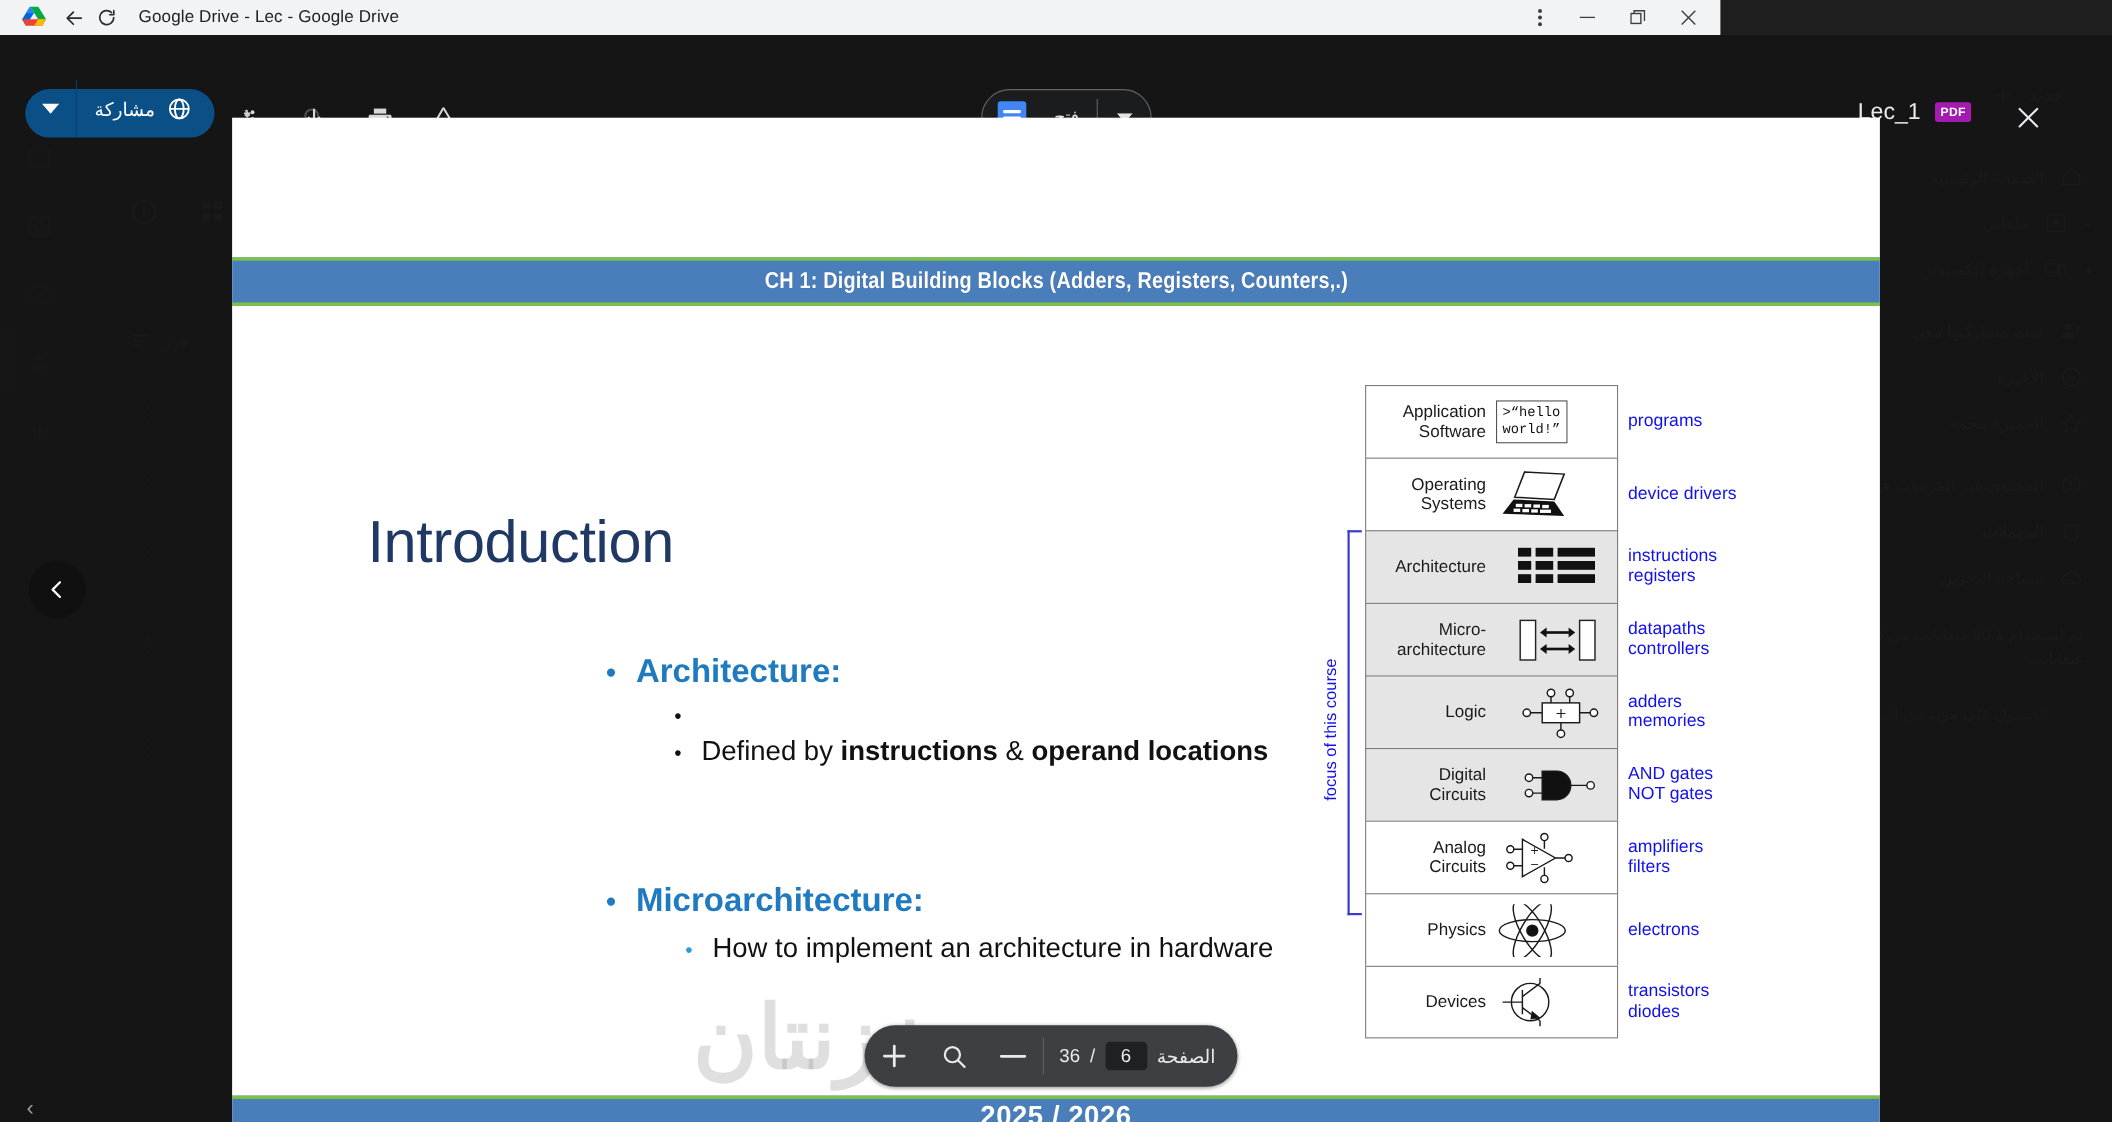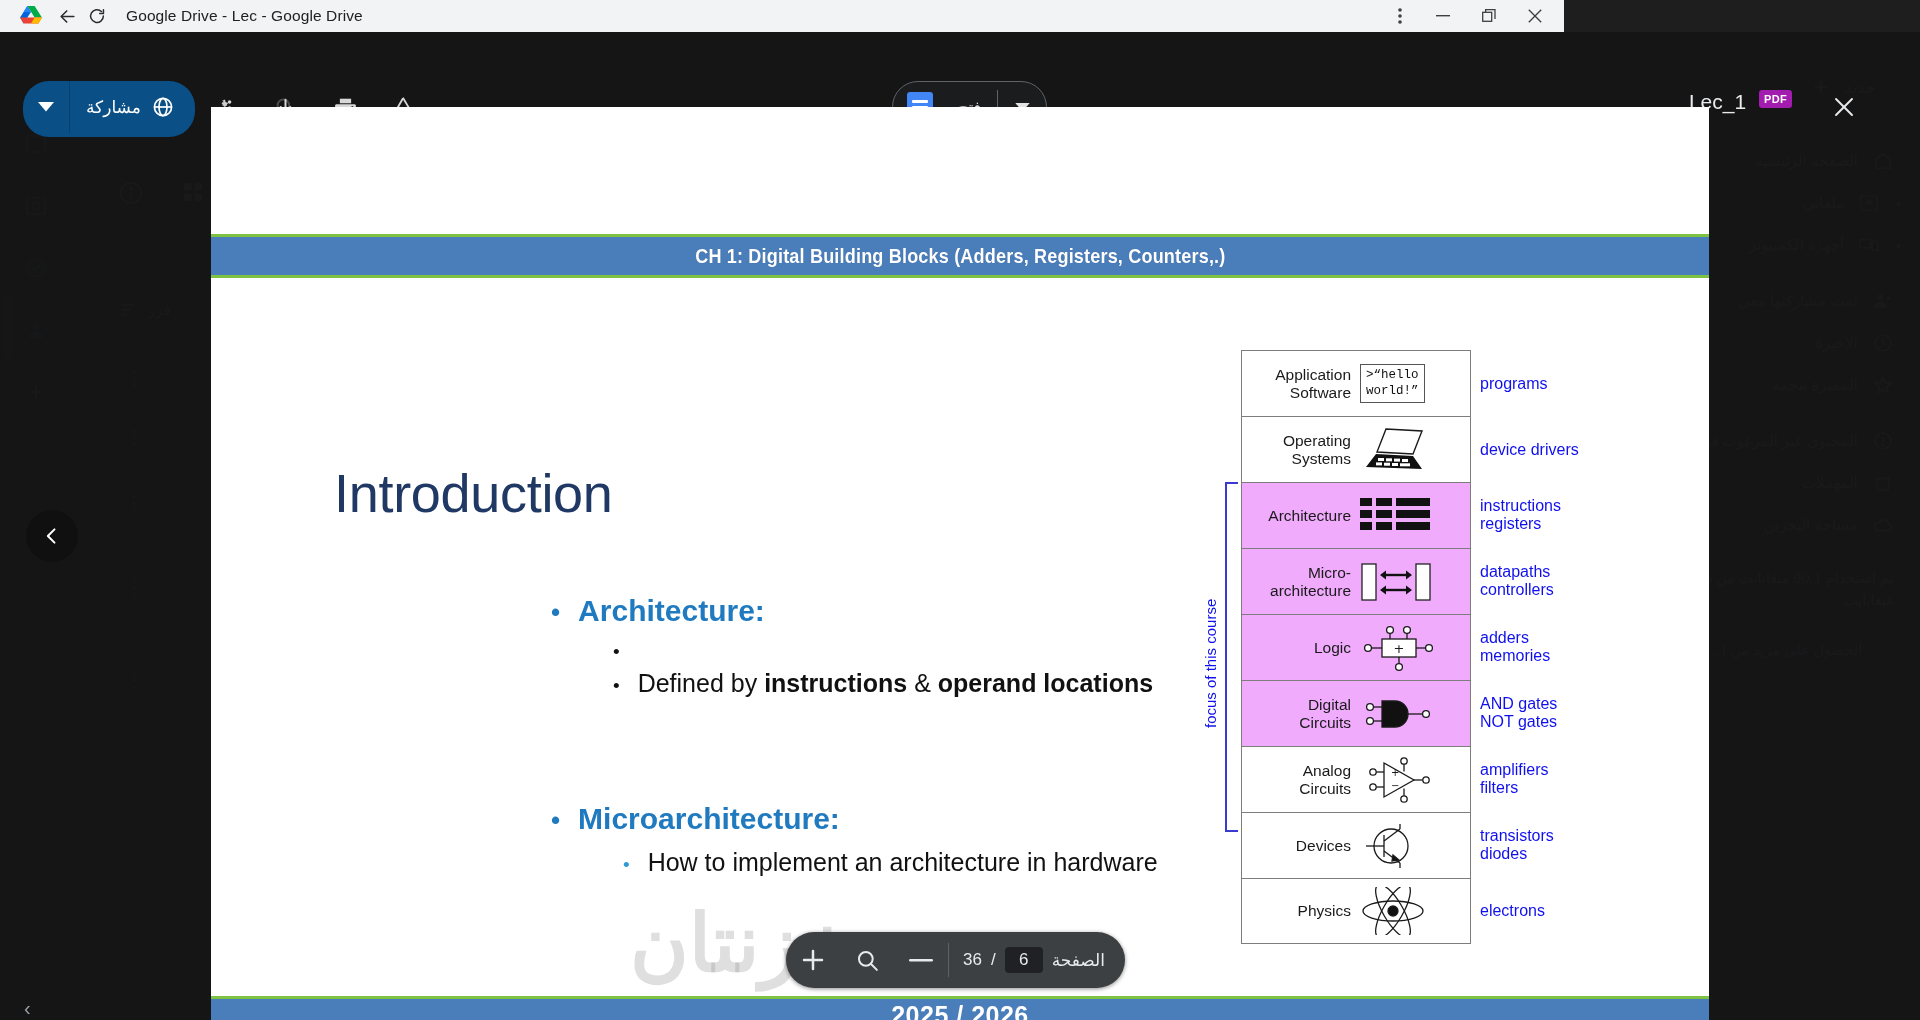--- a/index.html
+++ b/index.html
@@ -124,23 +124,23 @@
     position: absolute; top: 32px; left: 0;
     width: 1920px; height: 988px;
     background: rgba(20,20,20,.88);
   }
   .viewer-toolbar {
     position: absolute; top: 0; left: 0;
     width: 1920px; height: 110px;
   }
   .share-pill {
     position: absolute; left: 23px; top: 49px;
-    height: 56px; border-radius: 26px;
+    height: 44px; border-radius: 26px;
     background: #0b4f87;
-    display: flex; align-items: flex-start; direction: rtl;
+    display: flex; align-items: flex-end; direction: rtl;
     color: #fff;
   }
   .share-main {
     display: flex; align-items: center; gap: 10px;
     padding: 0 20px 0 16px; height: 52px;
   }
   .share-main .lbl { font-size: 17px; }
   .share-div { width: 1px; height: 52px; background: #0a3f6d; }
   .share-caret {
     width: 46px; height: 52px;
@@ -166,21 +166,21 @@
   .gdoc-ico {
     width: 26px; height: 30px; background: #4285f4; border-radius: 3px;
     display: flex; flex-direction: column; justify-content: center; gap: 3px;
     padding: 0 5px;
   }
   .gdoc-ico i { display: block; height: 3px; background: #fff; border-radius: 1px; }
   .gdoc-ico i:nth-child(3) { width: 70%; }
 
   .file-title {
     position: absolute; right: 128px; top: 58px;
-    display: flex; align-items: flex-start; gap: 13px;
+    display: flex; align-items: center; gap: 13px;
     color: #e8eaed; font-size: 21px;
   }
   .pdf-badge {
     background: #a21caf; color: #fff; font-size: 11px; font-weight: bold;
     padding: 3px 5px; border-radius: 3px; letter-spacing: .3px;
   }
   .close-x {
     position: absolute; right: 56px; top: 55px;
     width: 40px; height: 40px;
     display: flex; align-items: center; justify-content: center;
@@ -264,21 +264,21 @@
     position: absolute; left: 1030px; top: 243px;
     width: 230px;
   }
   .layer {
     display: flex; align-items: center;
     border: 1px solid #7d7d7d; border-bottom: none;
     height: 66px; background: #fff;
     position: relative;
   }
   .layer:last-child { border-bottom: 1px solid #7d7d7d; }
-  .layer.hl { background: #f0abfc; }
+  .layer.hl { background: #e5e5e5; gap: 20px; }
   .layer .name {
     width: 118px; text-align: right; padding-right: 9px;
     font-size: 15.5px; color: #1a1a1a; line-height: 1.15;
   }
   .layer .art {
     flex: 1; height: 100%;
     display: flex; align-items: center; 
   }
   .layer .note {
     position: absolute; left: 238px; top: 50%;
@@ -779,48 +779,48 @@
             <circle cx="44" cy="44" r="3.2" fill="#fff"></circle>
               <line x1="44" y1="33.5" x2="44" y2="40.8"></line>
             <circle cx="66" cy="25" r="3.2" fill="#fff"></circle>
               <line x1="54" y1="25" x2="62.8" y2="25"></line>
           </svg>
         </div>
         <div class="note">amplifiers<br>filters</div>
       </div>
 
       <div class="layer">
+        <div class="name">Physics</div>
+        <div class="art">
+          <svg width="66" height="48" viewBox="0 0 66 48" fill="none" stroke="#1a1a1a" stroke-width="1.3">
+            <ellipse cx="33" cy="24" rx="30" ry="10"></ellipse>
+            <ellipse cx="33" cy="24" rx="30" ry="10" transform="rotate(60 33 24)"></ellipse>
+            <ellipse cx="33" cy="24" rx="30" ry="10" transform="rotate(-60 33 24)"></ellipse>
+            <circle cx="33" cy="24" r="5" fill="#111"></circle>
+          </svg>
+        </div>
+        <div class="note">electrons</div>
+      </div>
+
+      <div class="layer">
         <div class="name">Devices</div>
         <div class="art">
           <svg width="62" height="48" viewBox="0 0 62 48" fill="none" stroke="#1a1a1a" stroke-width="1.3">
             <circle cx="31" cy="24" r="17"></circle>
             <line x1="6" y1="24" x2="24" y2="24"></line>
               <line x1="24" y1="13" x2="24" y2="35"></line>
             <line x1="24" y1="19" x2="40" y2="7"></line>
               <line x1="40" y1="7" x2="40" y2="2"></line>
             <line x1="24" y1="29" x2="40" y2="41"></line>
               <line x1="40" y1="41" x2="40" y2="46"></line>
             <polygon points="33,33 39,38 32,39" fill="#111"></polygon>
           </svg>
         </div>
         <div class="note">transistors<br>diodes</div>
       </div>
-
-      <div class="layer">
-        <div class="name">Physics</div>
-        <div class="art">
-          <svg width="66" height="48" viewBox="0 0 66 48" fill="none" stroke="#1a1a1a" stroke-width="1.3">
-            <ellipse cx="33" cy="24" rx="30" ry="10"></ellipse>
-            <ellipse cx="33" cy="24" rx="30" ry="10" transform="rotate(60 33 24)"></ellipse>
-            <ellipse cx="33" cy="24" rx="30" ry="10" transform="rotate(-60 33 24)"></ellipse>
-            <circle cx="33" cy="24" r="5" fill="#111"></circle>
-          </svg>
-        </div>
-        <div class="note">electrons</div>
-      </div>
     </div>
 
     <div class="ftr-band">
       <div class="t">2025 / 2026</div>
     </div>
   </div>
 
   <div class="watermark">خزنتان</div>
 
   <div class="page-ctrl">

